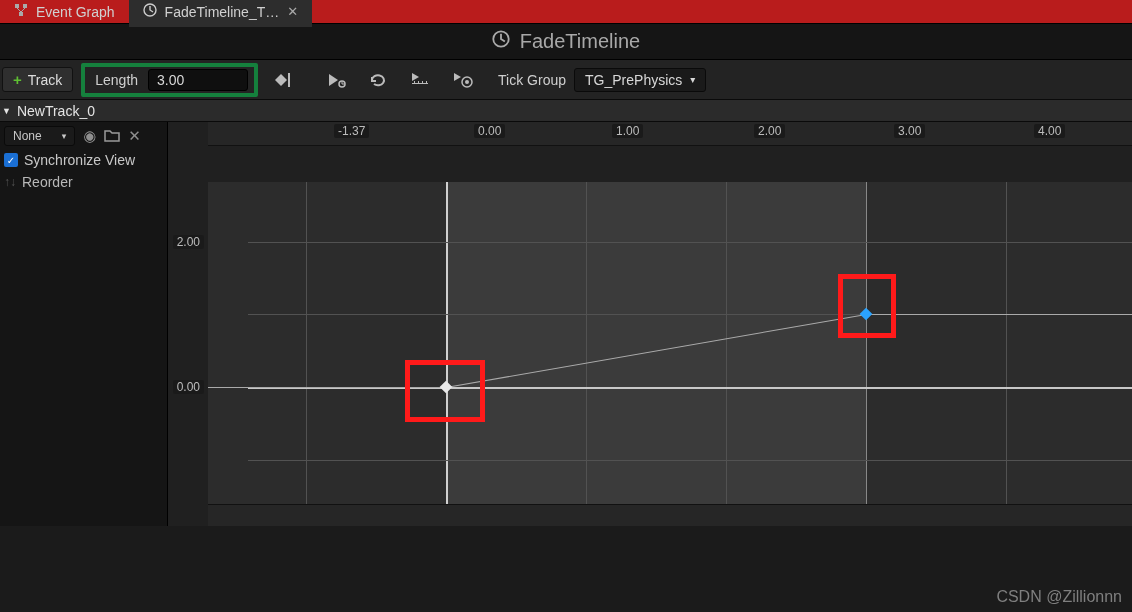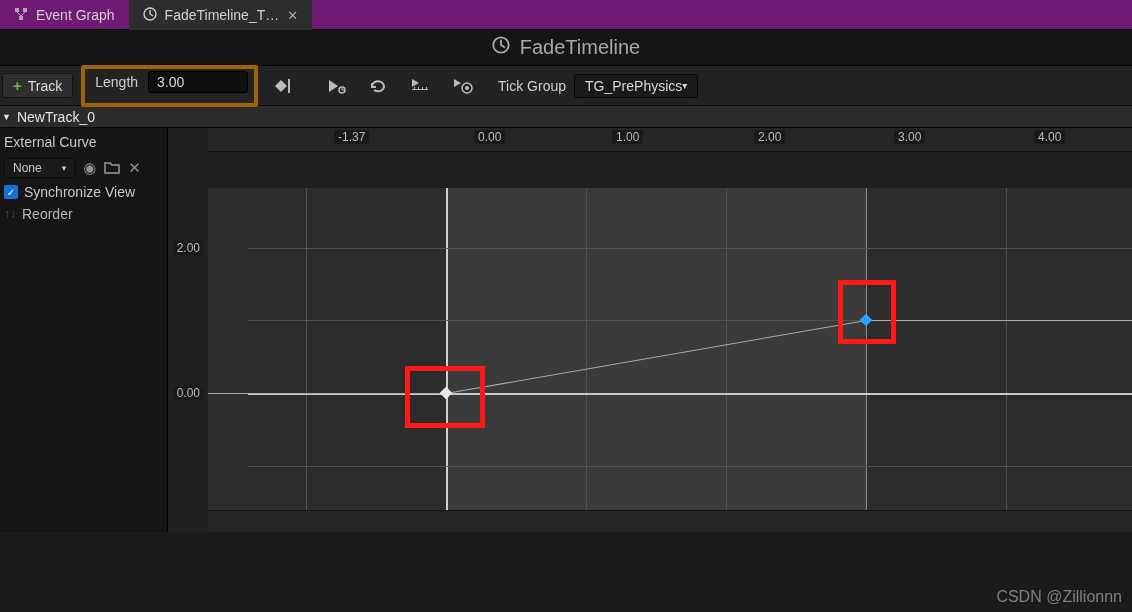--- a/index.html
+++ b/index.html
@@ -1,40 +1,40 @@
 <!DOCTYPE html>
 <html><head>
 <meta charset="utf-8">
 <style>
   * { box-sizing: border-box; margin: 0; padding: 0; font-family: "Segoe UI", Arial, sans-serif; }
   body { background:#1b1b1b; color:#c8c8c8; width:1132px; height:612px; overflow:hidden; position:relative; }
 
   
-  .tabbar { display:flex; height:30px; background:#701a75; border-bottom:1px solid #000; }
+  .tabbar { display:flex; align-items:center; height:24px; background:#b91c1c; border-bottom:1px solid #000; }
   .tab { display:flex; align-items:center; padding:0 14px; height:30px; font-size:14px; color:#d0d0d0; gap:8px; }
   .tab.active { background:#2d2d2d; }
   .tab .close { font-size:13px; color:#aaa; }
   .tab .icon { display:inline-block; }
 
   
   .titlebar { display:flex; align-items:center; justify-content:center; height:36px; background:#151515; border-bottom:1px solid #000; gap:10px; font-size:20px; color:#a8a8a8;}
   .titlebar .icon { font-size:17px; }
 
   
   .toolbar { display:flex; align-items:center; height:40px; background:#232323; border-bottom:1px solid #0a0a0a; padding:0 2px; gap:8px; }
   .btn-track { display:flex; align-items:center; gap:6px; background:#2f2f2f; border:1px solid #111; padding:3px 10px; font-size:14px; color:#ddd; border-radius:3px;}
   .btn-track .plus{ color:#5fbf33; font-weight:bold; font-size:15px;}
-  .length-group { display:flex; align-items:center; gap:10px; border:4px solid #a16207; padding:2px 6px 10px 10px; border-radius:2px;}
+  .length-group { display:flex; align-items:center; gap:10px; border:4px solid #15803d; padding:2px 6px 2px 10px; border-radius:2px;}
   .length-label { font-size:14px; color:#cfcfcf; }
   .num-input { background:#0f0f0f; border:1px solid #000; color:#d8d8d8; font-size:14px; padding:2px 8px; width:100px; border-radius:3px;}
   .toolbar .spacer { width:4px; }
   .ticon { display:flex; align-items:center; justify-content:center; width:34px; height:26px; color:#bcbcbc; }
   .ticon svg { display:block; }
   .tick-label { font-size:14px; color:#cfcfcf; margin-left:10px;}
-  .tick-dd { display:flex; align-items:center; background:#1a1a1a; border:1px solid #0a0a0a; padding:3px 10px; font-size:14px; color:#d8d8d8; border-radius:3px;}
+  .tick-dd { display:flex; align-items:center; gap:8px; background:#1a1a1a; border:1px solid #0a0a0a; padding:3px 10px; font-size:14px; color:#d8d8d8; border-radius:3px;}
   .tick-dd .chev { font-size:10px; }
 
   
   .trackhdr { display:flex; align-items:center; height:22px; background:#2b2b2b; border-bottom:1px solid #0a0a0a; padding-left:2px; font-size:14px; gap:6px; color:#e4e4e4;}
   .trackhdr .tri { font-size:9px;}
 
   
   .mainrow { display:flex; height:404px; }
   .sidebar { width:168px; background:#151515; border-right:1px solid #000; padding:4px 4px; font-size:13px; color:#c8c8c8; display:flex; flex-direction:column; gap:6px;}
   .sidebar .exlabel { font-size:14px; padding:2px 0 2px 0;}
@@ -166,21 +166,20 @@
 </div>
 
 <div class="trackhdr">
   <span class="tri">▼</span>
   <span>NewTrack_0</span>
 </div>
 
 <div class="mainrow">
 
   <div class="sidebar">
-    <div class="exlabel">External Curve</div>
     <div class="row">
       <div class="dd">
         <span>None</span>
         <span style="font-size:9px;">▾</span>
       </div>
       <span class="sicon">◉</span>
       <span class="sicon">
         <svg width="16" height="14" viewBox="0 0 16 14">
             <path d="M1 3 L6 3 L8 5 L15 5 L15 13 L1 13 Z" fill="none" stroke="#9a9a9a" stroke-width="1.5"></path>
           </svg>

